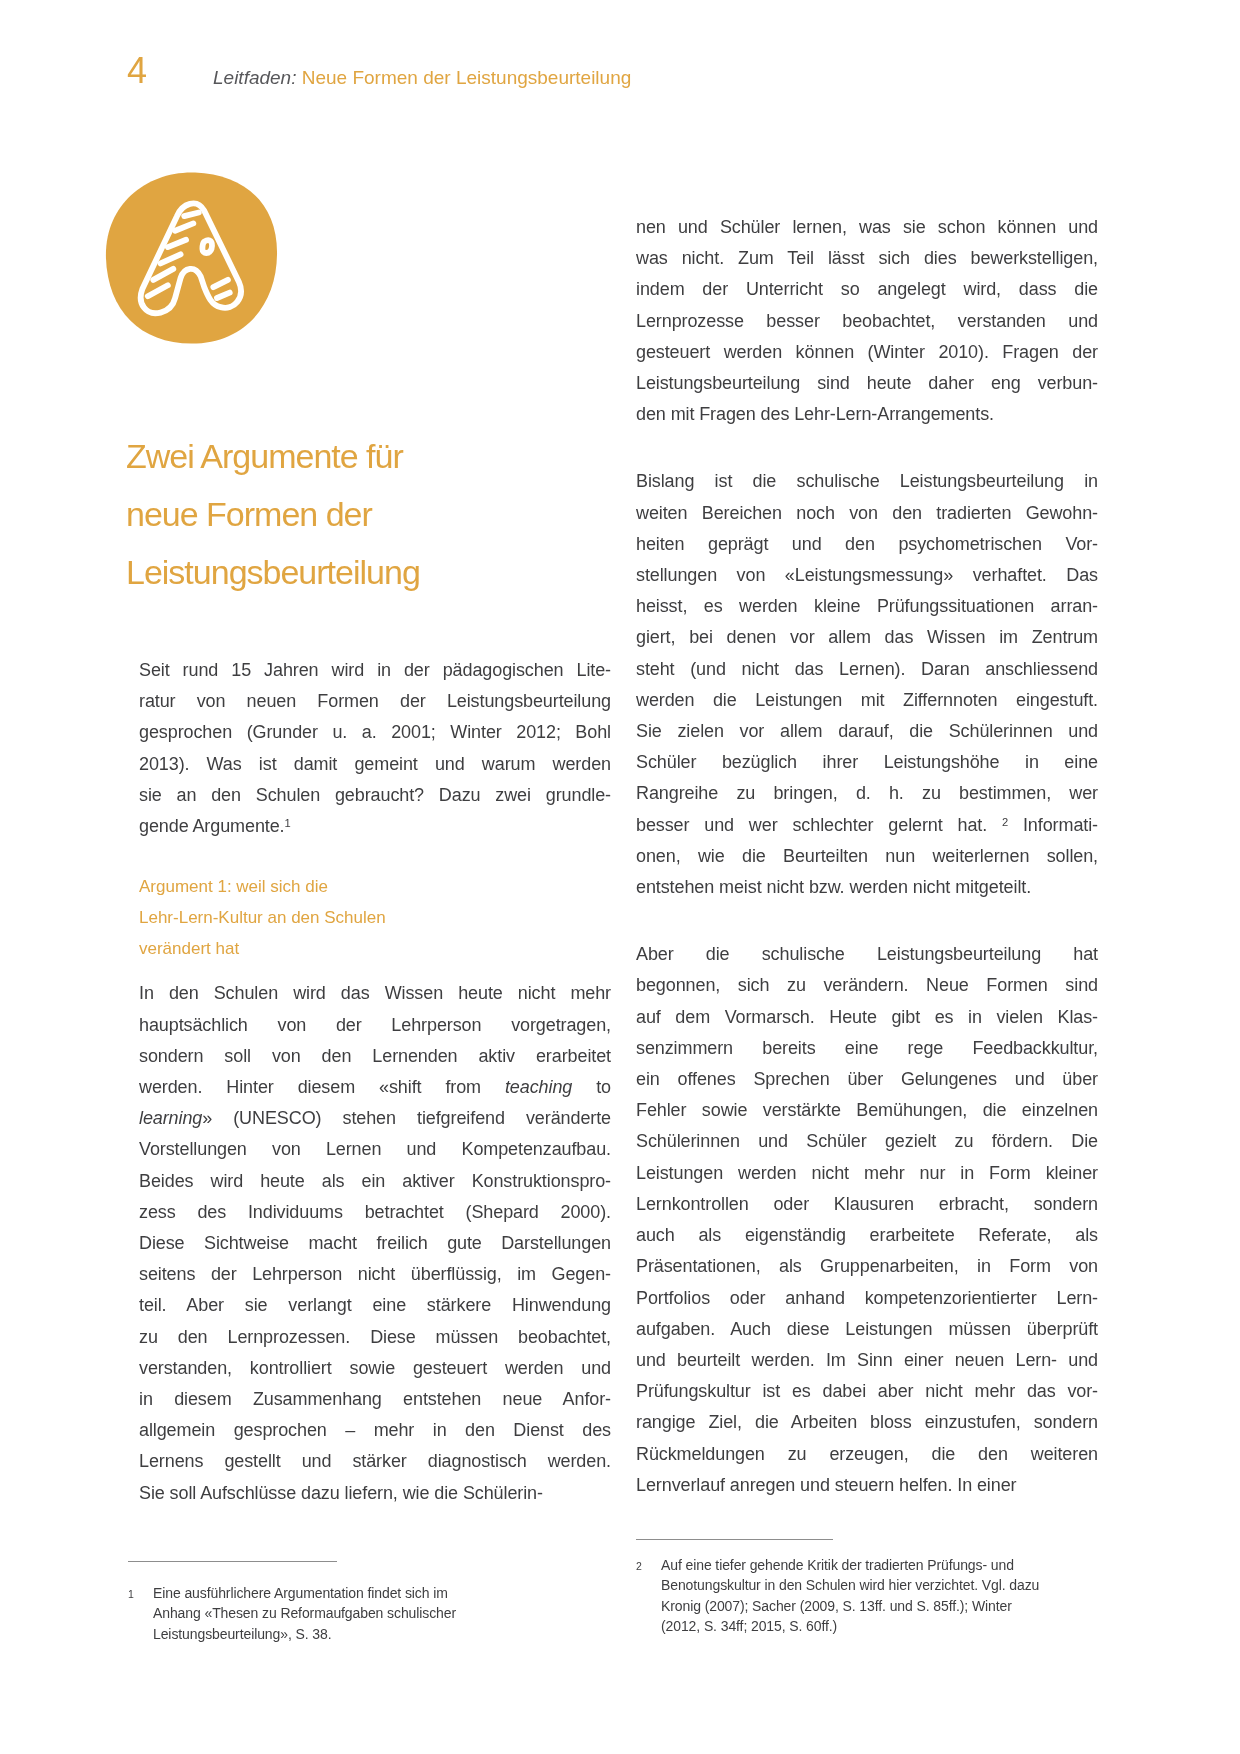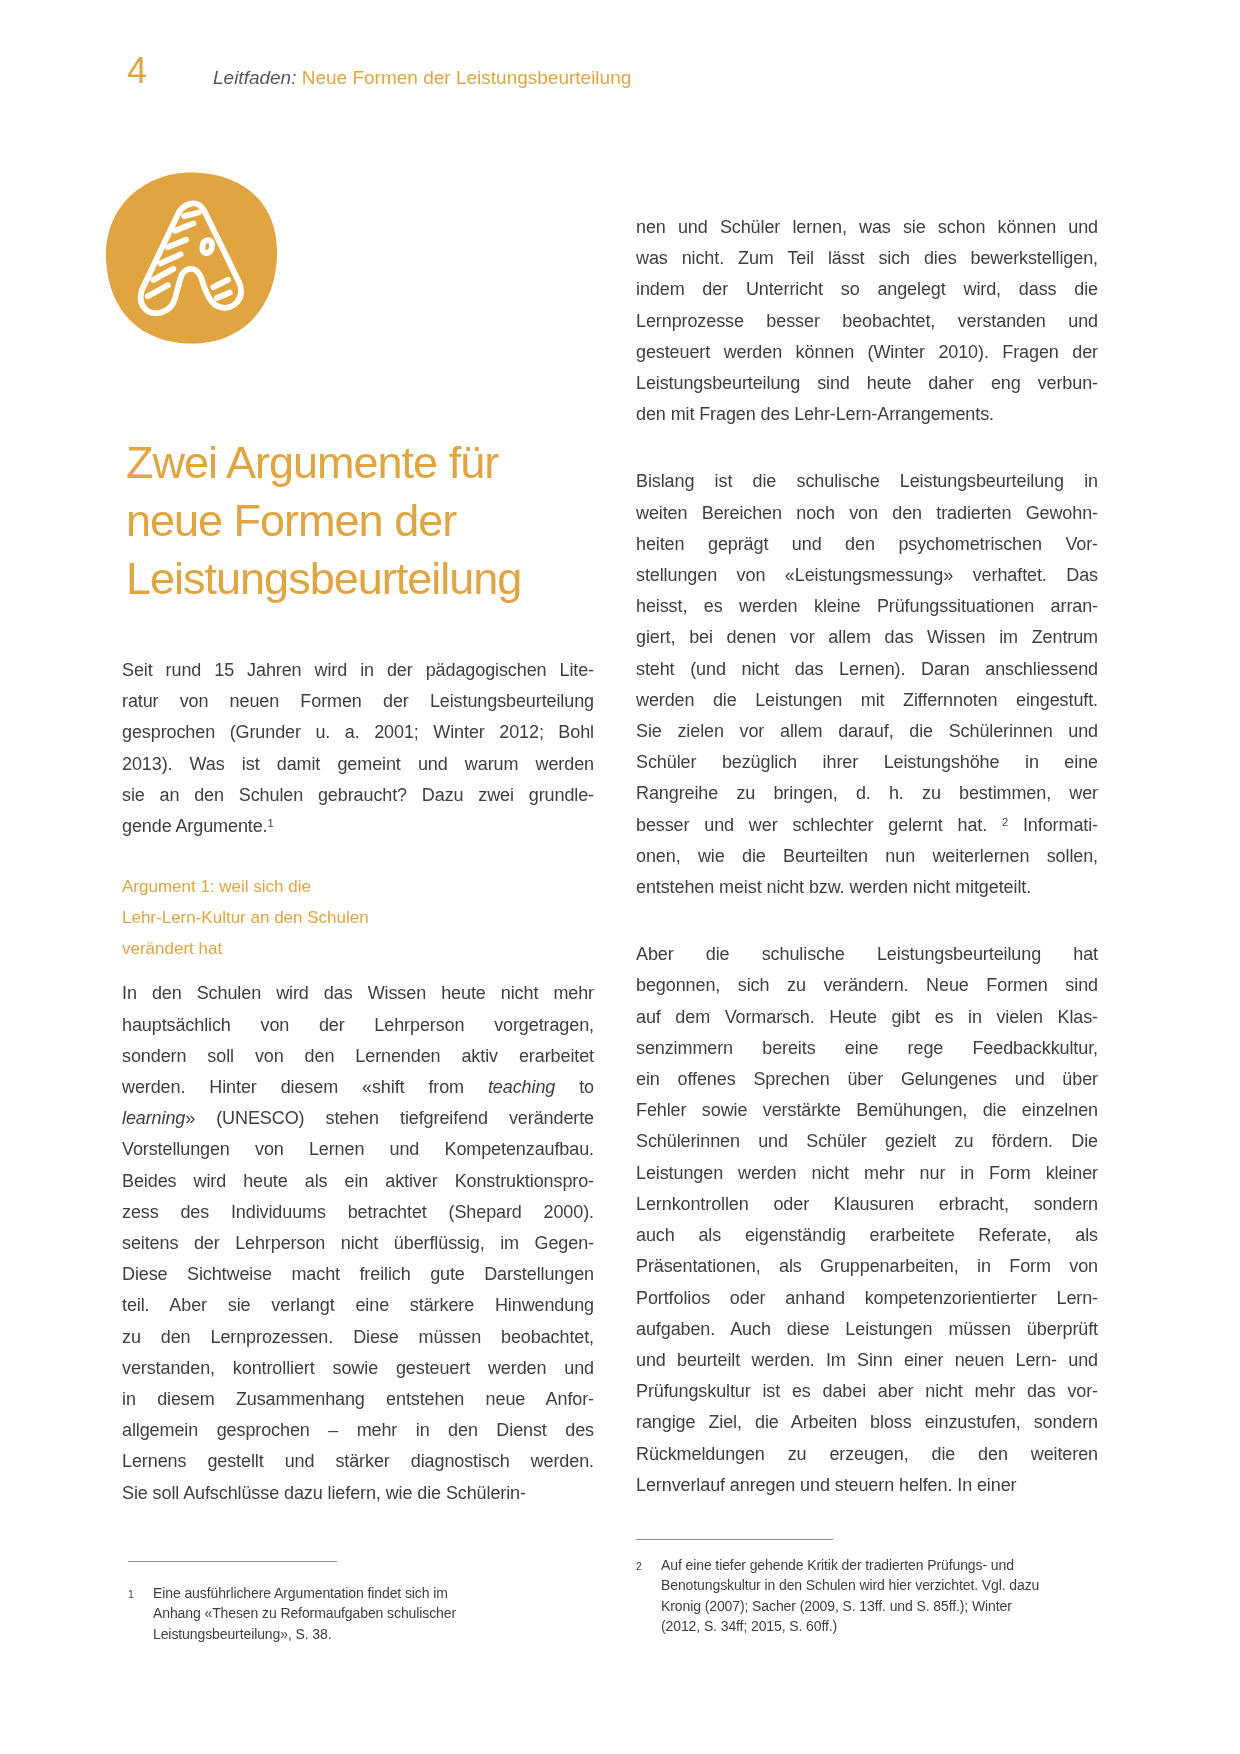--- a/index.html
+++ b/index.html
@@ -18,26 +18,26 @@
   .page-number{
     position:absolute;left:127px;top:52px;font-size:36px;line-height:38px;
     color:var(--accent);font-weight:400;
   }
   .doc-line{position:absolute;left:213px;top:66px;font-size:19px;line-height:24px;}
   .doc-prefix{color:var(--muted-text);font-style:italic;}
   .doc-accent{color:var(--accent);}
   .blob-icon{position:absolute;left:99px;top:167px;width:185px;height:182px;}
   .article-title{
     position:absolute;left:126px;top:404px;width:600px;
-    font-size:45px;line-height:58px;letter-spacing:-1px;
+    font-size:34px;line-height:58px;letter-spacing:-1px;
     color:var(--accent);font-weight:400;
   }
   .article-title .tline{text-align:left;text-align-last:left;}
   .col{position:absolute;font-size:18px;line-height:31.2px;letter-spacing:-0.1px;}
-  .col-left{left:122px;top:655px;width:472px;}
+  .col-left{left:139px;top:655px;width:472px;}
   .col-right{left:636px;top:212px;width:462px;}
   .tline{text-align:justify;text-align-last:justify;-moz-text-align-last:justify;}
   .tline.pl{text-align-last:left;-moz-text-align-last:left;}
   .subheading{
     color:var(--accent);font-size:17px;line-height:31px;
     margin-top:29px;font-weight:400;letter-spacing:0;
   }
   .subheading .tline{text-align:left;text-align-last:left;}
   .body-para{margin-top:4px;}
   .rpara + .rpara{margin-top:36px;}
@@ -106,22 +106,22 @@
       </h2>
     <div class="body-para">
         <div class="tline">In den Schulen wird das Wissen heute nicht mehr</div>
         <div class="tline">hauptsächlich von der Lehrperson vorgetragen,</div>
         <div class="tline">sondern soll von den Lernenden aktiv erarbeitet</div>
         <div class="tline">werden. Hinter diesem «shift from <i>teaching</i> to</div>
         <div class="tline"><i>learning</i>» (UNESCO) stehen tiefgreifend veränderte</div>
         <div class="tline">Vorstellungen von Lernen und Kompetenzaufbau.</div>
         <div class="tline">Beides wird heute als ein aktiver Konstruktionspro-</div>
         <div class="tline">zess des Individuums betrachtet (Shepard 2000).</div>
+        <div class="tline">Diese Sichtweise macht freilich gute Darstellungen</div>
         <div class="tline">seitens der Lehrperson nicht überflüssig, im Gegen-</div>
-        <div class="tline">Diese Sichtweise macht freilich gute Darstellungen</div>
         <div class="tline">teil. Aber sie verlangt eine stärkere Hinwendung</div>
         <div class="tline">zu den Lernprozessen. Diese müssen beobachtet,</div>
         <div class="tline">verstanden, kontrolliert sowie gesteuert werden und</div>
         <div class="tline">in diesem Zusammenhang entstehen neue Anfor-</div>
         <div class="tline">allgemein gesprochen – mehr in den Dienst des</div>
         <div class="tline">Lernens gestellt und stärker diagnostisch werden.</div>
         <div class="tline pl">Sie soll Aufschlüsse dazu liefern, wie die Schülerin-</div>
       </div>
   </div>
 

